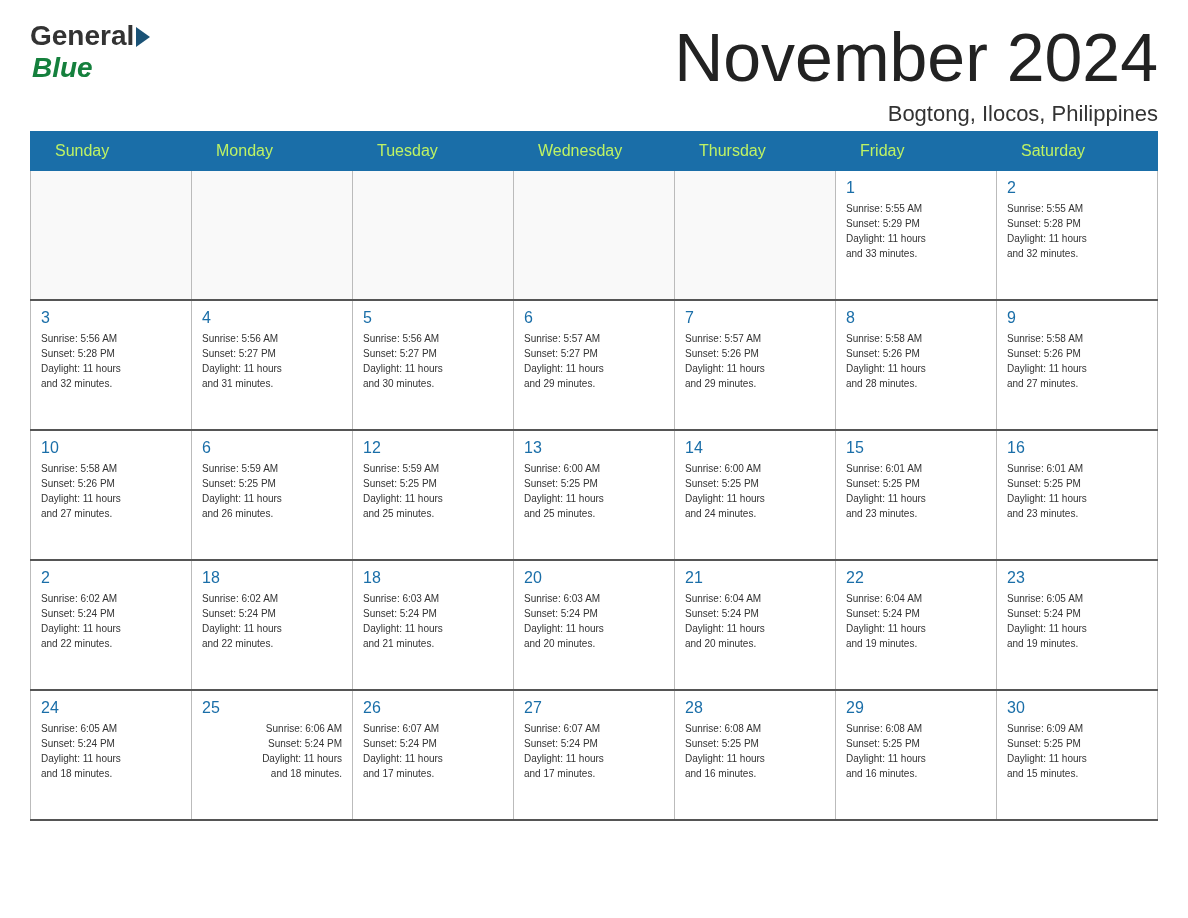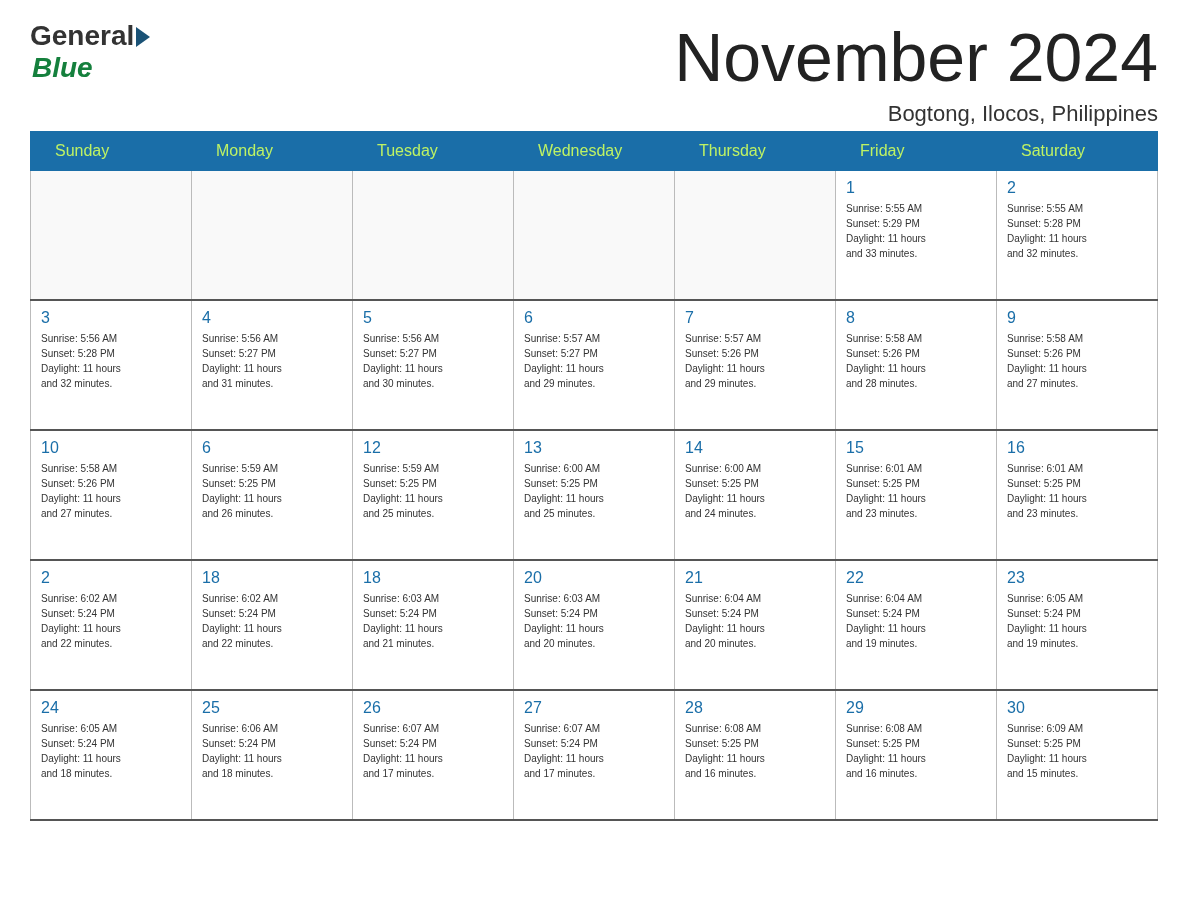--- a/index.html
+++ b/index.html
@@ -309,21 +309,21 @@
       <tr class="week-row">
         <td>
           <span class="day-number">24</span>
           <div class="day-info" style="white-space: pre-line;">Sunrise: 6:05 AM
 Sunset: 5:24 PM
 Daylight: 11 hours
 and 18 minutes.</div>
         </td>
         <td>
           <span class="day-number">25</span>
-          <div class="day-info" style="white-space: pre-line;">Sunrise: 6:06 AM
+          <div class="day-info" style="white-space: pre-line; text-align: right;">Sunrise: 6:06 AM
 Sunset: 5:24 PM
 Daylight: 11 hours
 and 18 minutes.</div>
         </td>
         <td>
           <span class="day-number">26</span>
           <div class="day-info" style="white-space: pre-line;">Sunrise: 6:07 AM
 Sunset: 5:24 PM
 Daylight: 11 hours
 and 17 minutes.</div>

